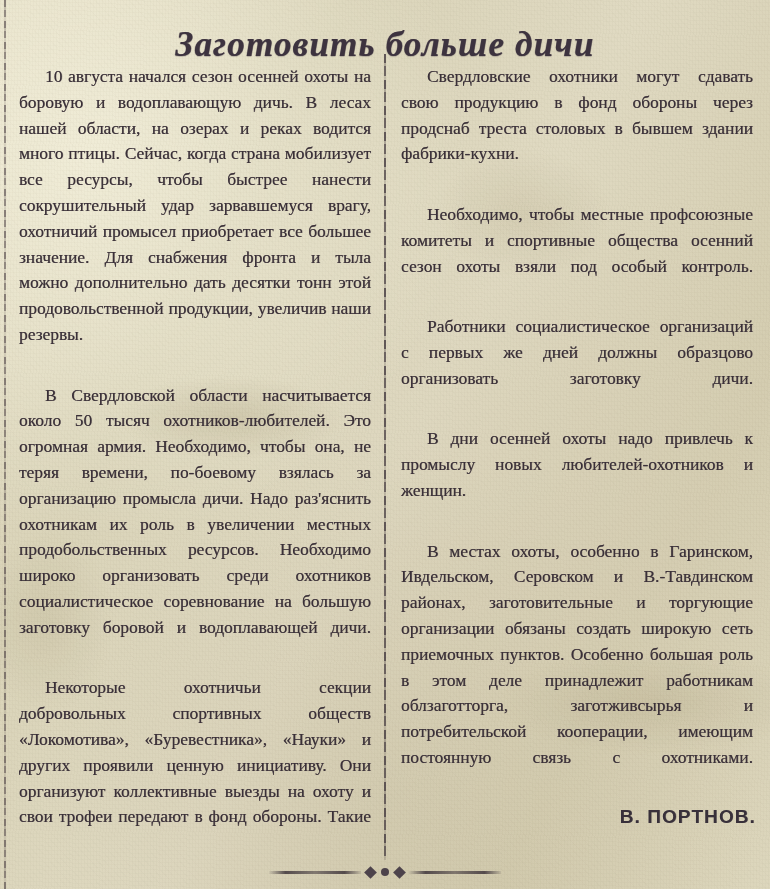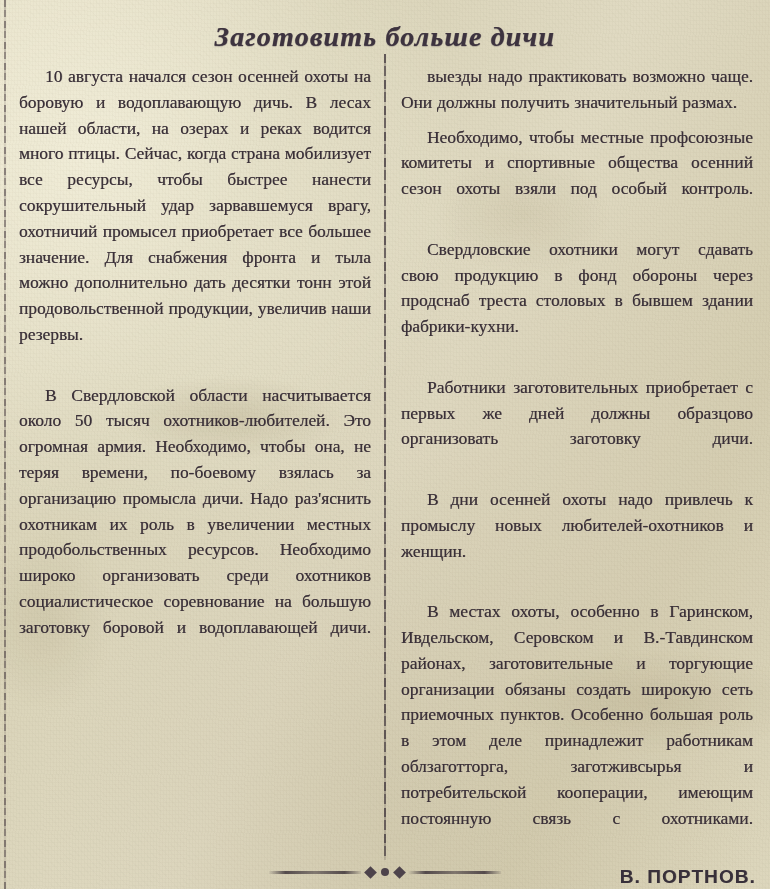--- a/index.html
+++ b/index.html
@@ -85,21 +85,21 @@
   
   #headline {
     position: absolute;
     top: 2px;
     left: 0;
     width: 770px;
     text-align: center;
     font-family: "Liberation Serif", "DejaVu Serif", serif;
     font-style: italic;
     font-weight: bold;
-    font-size: 28px;
+    font-size: 35px;
     letter-spacing: 1.2px;
     color: #3d333f;
     text-shadow:
        0.5px 0 0 rgba(61,51,63,0.45),
       -0.4px 0.4px 0 rgba(61,51,63,0.30),
        0 0.6px 0.7px rgba(61,51,63,0.25);
     white-space: nowrap;
   }
 
   
@@ -210,29 +210,29 @@
   <div id="column-divider"></div>
 
   <h1 id="headline">Заготовить больше дичи</h1>
 
   <div id="columns">
 
     <div class="column" id="column-left">
       <div class="body-text">
         <p>10 августа начался сезон осенней охоты на боровую и водоплавающую дичь. В лесах нашей области, на озерах и реках водится много птицы. Сейчас, когда страна мобилизует все ресурсы, чтобы быстрее нанести сокрушительный удар зарвавшемуся врагу, охотничий промысел приобретает все большее значение. Для снабжения фронта и тыла можно дополнительно дать десятки тонн этой продовольственной продукции, увеличив наши резервы.</p>
         <p>В Свердловской области насчитывается около 50 тысяч охотников-любителей. Это огромная армия. Необходимо, чтобы она, не теряя времени, по-боевому взялась за организацию промысла дичи. Надо раз'яснить охотникам их роль в увеличении местных продобольственных ресурсов. Необходимо широко организовать среди охотников социалистическое соревнование на большую заготовку боровой и водоплавающей дичи.</p>
+        <p class="cont-open">Некоторые охотничьи секции добровольных спортивных обществ «Локомотива», «Буревестника», «Науки» и других проявили ценную инициативу. Они организуют коллективные выезды на охоту и свои трофеи передают в фонд обороны. Такие</p>
       </div>
     </div>
 
     <div class="column" id="column-right">
       <div class="body-text">
-        <p class="no-stretch">выезды надо практиковать возможно чаще. Они должны получить значительный размах.</p>
+        <p>Свердловские охотники могут сдавать свою продукцию в фонд обороны через продснаб треста столовых в бывшем здании фабрики-кухни.</p>
         <p>Необходимо, чтобы местные профсоюзные комитеты и спортивные общества осенний сезон охоты взяли под особый контроль.</p>
-        <p>Свердловские охотники могут сдавать свою продукцию в фонд обороны через продснаб треста столовых в бывшем здании фабрики-кухни.</p>
-        <p>Работники заготовительных приобретает с первых же дней должны образцово организовать заготовку дичи.</p>
+        <p>Работники социалистическое организаций с первых же дней должны образцово организовать заготовку дичи.</p>
         <p>В дни осенней охоты надо привлечь к промыслу новых любителей-охотников и женщин.</p>
         <p>В местах охоты, особенно в Гаринском, Ивдельском, Серовском и В.-Тавдинском районах, заготовительные и торгующие организации обязаны создать широкую сеть приемочных пунктов. Особенно большая роль в этом деле принадлежит работникам облзаготторга, заготживсырья и потребительской кооперации, имеющим постоянную связь с охотниками.</p>
       </div>
       <div id="signature-name">В. ПОРТНОВ.</div>
 
     </div>
 
   </div>
 
   <div id="end-ornament">

